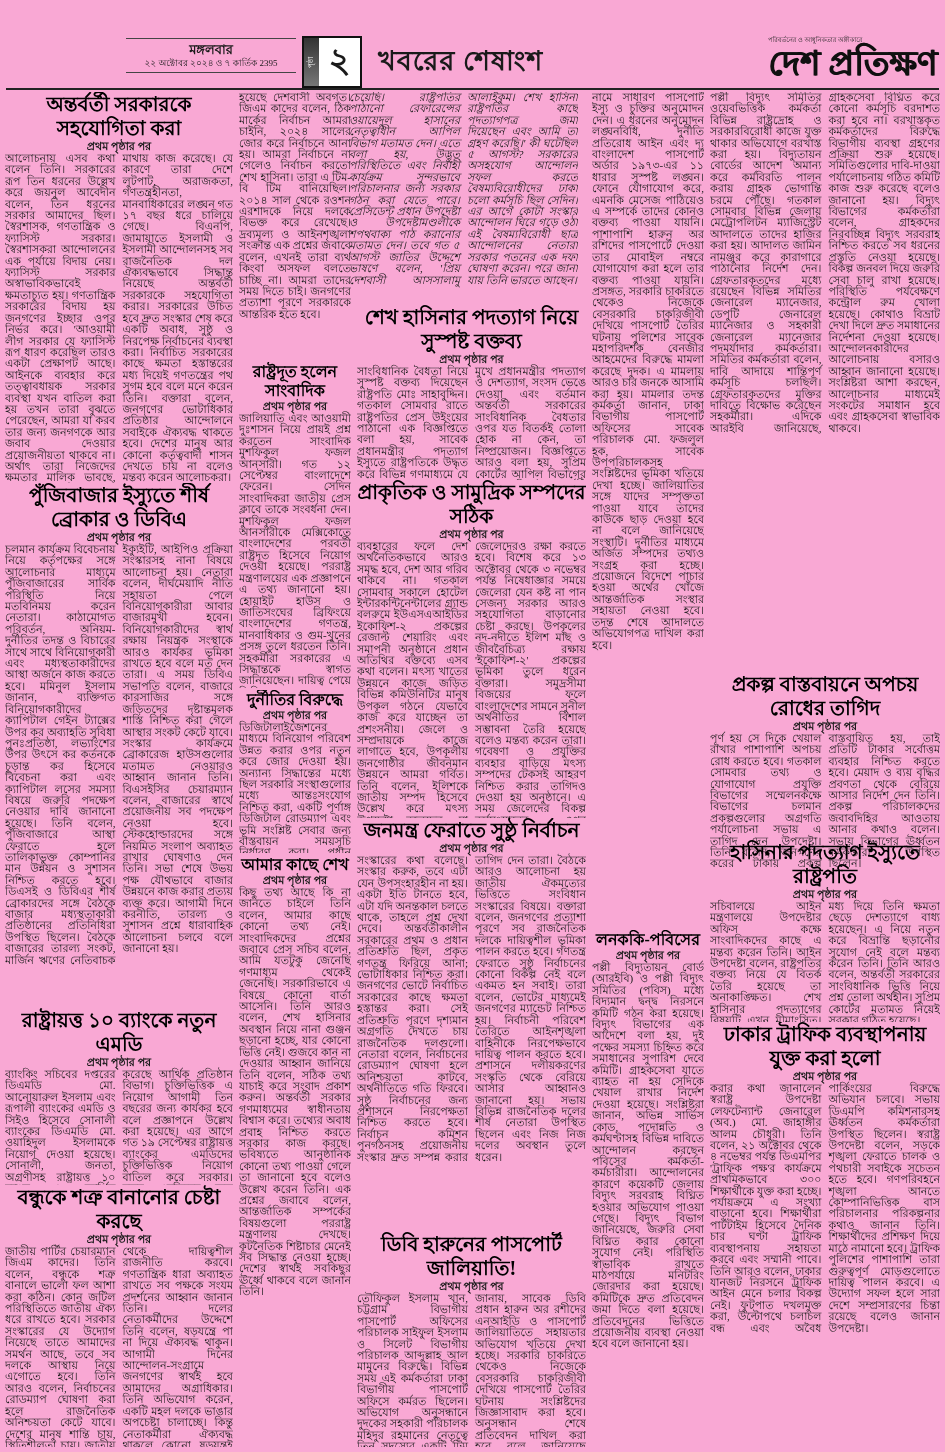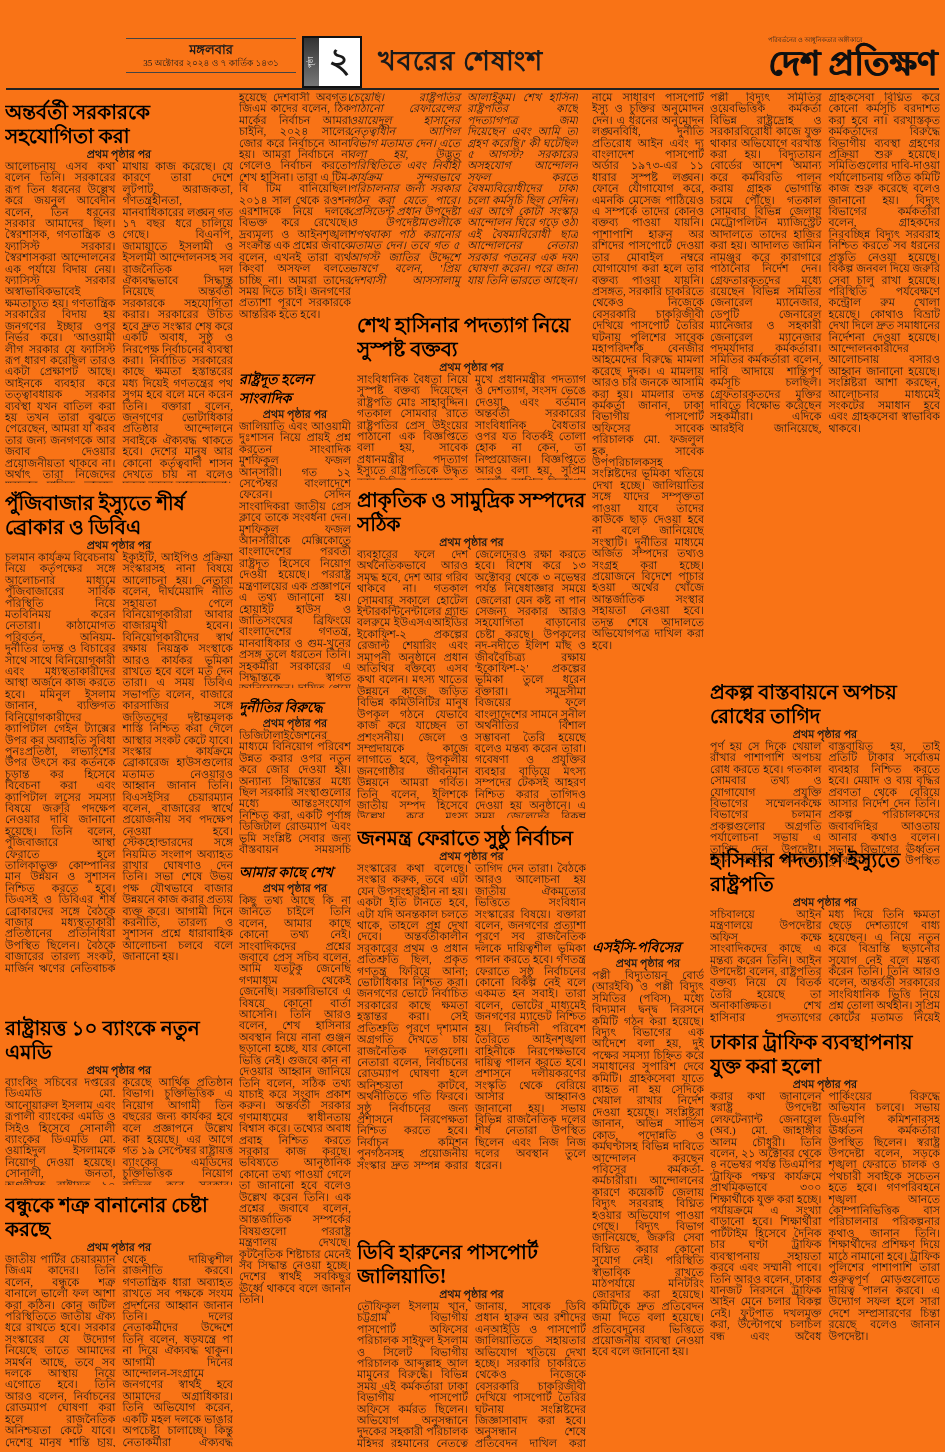--- a/index.html
+++ b/index.html
@@ -1,52 +1,52 @@
 <!DOCTYPE html>
 <html><head>
 <meta charset="utf-8">
 <style>
   html,body{margin:0;padding:0;background:#e8e8e4;}
-  .page{position:relative;width:945px;height:1452px;background:#f97316;margin:0 auto;
+  .page{position:relative;width:945px;height:1452px;background:#f9a8d4;margin:0 auto;
         font-family:"Liberation Serif","DejaVu Serif",serif;color:#1a1a1a;overflow:hidden;}
   
   .header{position:absolute;left:6px;top:36px;width:933px;height:52px;border-bottom:2px solid #222;}
   .dateblock{position:absolute;left:120px;top:2px;width:170px;text-align:center;
              border-top:1px solid #444;padding-top:3px;}
   .weekday{font-size:13px;font-weight:bold;line-height:15px;}
   .dateline{font-size:9px;line-height:12px;border-bottom:1px solid #444;padding-bottom:3px;}
   .pagebox{position:absolute;left:296px;top:0px;width:56px;height:48px;border:2px solid #111;
            display:flex;background:#fff;}
   .pagebox .strip{width:15px;background:linear-gradient(#777,#333);color:#fff;font-size:7px;
            writing-mode:vertical-rl;transform:rotate(180deg);text-align:center;line-height:15px;}
   .pagebox .num{flex:1;font-size:34px;font-weight:bold;text-align:center;line-height:46px;}
   .sectiontitle{position:absolute;left:372px;top:4px;font-size:27px;font-weight:bold;letter-spacing:1px;}
   .mastheadwrap{position:absolute;right:2px;top:0px;text-align:left;}
   .tagline{font-size:6.5px;line-height:8px;color:#222;}
   .masthead{font-size:34px;font-weight:bold;line-height:40px;color:#101010;
             text-shadow:1px 0 0 #101010;}
   
   .art{position:absolute;overflow:hidden;}
-  .art h2{margin:8px 0 1px 0;font-weight:bold;color:#000;}
+  .art h2{margin:0 0 1px 0;text-align:center;font-weight:bold;color:#000;}
   .h-lg h2{font-size:20px;line-height:24px;}
-  .h-md h2{font-size:14px;line-height:19px;font-style:italic;}
+  .h-md h2{font-size:16px;line-height:19px;}
   .cont{text-align:center;font-size:11px;line-height:10px;font-weight:bold;margin-bottom:2px;}
   .bodytxt{font-size:11px;line-height:11.4px;text-align:justify;word-break:break-word;}
   .twocol{column-count:2;column-gap:7px;}
   .plain{padding-top:0;}
 </style>
 </head>
 <body>
 
 <div class="page">
 
   <div class="header">
     <div class="dateblock">
       <div class="weekday">মঙ্গলবার</div>
-      <div class="dateline">35 অক্টোবর ২০২৪ ও ৭ কার্তিক ১৪৩১</div>
+      <div class="dateline">২২ অক্টোবর ২০২৪ ও ৭ কার্তিক 2395</div>
     </div>
     <div class="pagebox">
       <div class="strip">পৃষ্ঠা</div>
       <div class="num">২</div>
     </div>
     <div class="sectiontitle">খবরের শেষাংশ</div>
     <div class="mastheadwrap">
       <div class="tagline">পরিবর্তনের ও আধুনিকতার অঙ্গীকারে</div>
       <div class="masthead">দেশ প্রতিক্ষণ</div>
     </div>
@@ -124,21 +124,21 @@
     <h2>ডিবি হারুনের পাসপোর্ট জালিয়াতি!</h2>
     <div class="cont">প্রথম পৃষ্ঠার পর</div>
     <div class="bodytxt twocol">তৌফিকুল ইসলাম খান, চট্টগ্রাম বিভাগীয় পাসপোর্ট অফিসের পরিচালক সাইফুল ইসলাম ও সিলেট বিভাগীয় পরিচালক আব্দুল্লাহ আল মামুনের বিরুদ্ধে। বিভিন্ন সময় এই কর্মকর্তারা ঢাকা বিভাগীয় পাসপোর্ট অফিসে কর্মরত ছিলেন। অভিযোগ অনুসন্ধানে দুদকের সহকারী পরিচালক মহিদুর রহমানের নেতৃত্বে তিন সদস্যের একটি টিম গঠন করা হয়েছে। দুদক জানায়, সাবেক ডিবি প্রধান হারুন অর রশীদের এনআইডি ও পাসপোর্ট জালিয়াতিতে সহায়তার অভিযোগ খতিয়ে দেখা হচ্ছে। সরকারি চাকরিতে থেকেও নিজেকে বেসরকারি চাকরিজীবী দেখিয়ে পাসপোর্ট তৈরির ঘটনায় সংশ্লিষ্টদের জিজ্ঞাসাবাদ করা হবে। অনুসন্ধান শেষে প্রতিবেদন দাখিল করা হবে বলে জানিয়েছে কমিশন।</div>
   </div>
 
   <div class="art plain" style="left:592px;top:92px;width:112px;height:838px;">
     <div class="bodytxt">নামে সাধারণ পাসপোর্ট ইস্যু ও চুক্তির অনুমোদন দেন। এ ধরনের অনুমোদন লঙ্ঘনবিধি, দুর্নীতি প্রতিরোধ আইন এবং দ্য বাংলাদেশ পাসপোর্ট অর্ডার ১৯৭৩-এর ১১ ধারার সুস্পষ্ট লঙ্ঘন। ফোনে যোগাযোগ করে, এমনকি মেসেজ পাঠিয়েও এ সম্পর্কে তাদের কোনও বক্তব্য পাওয়া যায়নি। পাশাপাশি হারুন অর রশিদের পাসপোর্টে দেওয়া তার মোবাইল নম্বরে যোগাযোগ করা হলে তার বক্তব্য পাওয়া যায়নি। প্রসঙ্গত, সরকারি চাকরিতে থেকেও নিজেকে বেসরকারি চাকরিজীবী দেখিয়ে পাসপোর্ট তৈরির ঘটনায় পুলিশের সাবেক মহাপরিদর্শক বেনজীর আহমেদের বিরুদ্ধে মামলা করেছে দুদক। এ মামলায় আরও চার জনকে আসামি করা হয়। মামলার তদন্ত কর্মকর্তা জানান, ঢাকা বিভাগীয় পাসপোর্ট অফিসের সাবেক পরিচালক মো. ফজলুল হক, সাবেক উপপরিচালকসহ সংশ্লিষ্টদের ভূমিকা খতিয়ে দেখা হচ্ছে। জালিয়াতির সঙ্গে যাদের সম্পৃক্ততা পাওয়া যাবে তাদের কাউকে ছাড় দেওয়া হবে না বলে জানিয়েছে সংস্থাটি। দুর্নীতির মাধ্যমে অর্জিত সম্পদের তথ্যও সংগ্রহ করা হচ্ছে। প্রয়োজনে বিদেশে পাচার হওয়া অর্থের খোঁজে আন্তর্জাতিক সংস্থার সহায়তা নেওয়া হবে। তদন্ত শেষে আদালতে অভিযোগপত্র দাখিল করা হবে।</div>
   </div>
 
   <div class="art h-md" style="left:592px;top:930px;width:112px;height:517px;">
-    <h2>এসইসি-পবিসের</h2>
+    <h2>লনককি-পবিসের</h2>
     <div class="cont">প্রথম পৃষ্ঠার পর</div>
     <div class="bodytxt">পল্লী বিদ্যুতায়ন বোর্ড (আরইবি) ও পল্লী বিদ্যুৎ সমিতির (পবিস) মধ্যে বিদ্যমান দ্বন্দ্ব নিরসনে কমিটি গঠন করা হয়েছে। বিদ্যুৎ বিভাগের এক আদেশে বলা হয়, দুই পক্ষের সমস্যা চিহ্নিত করে সমাধানের সুপারিশ দেবে কমিটি। গ্রাহকসেবা যাতে ব্যাহত না হয় সেদিকে খেয়াল রাখার নির্দেশ দেওয়া হয়েছে। সংশ্লিষ্টরা জানান, অভিন্ন সার্ভিস কোড, পদোন্নতি ও কর্মঘণ্টাসহ বিভিন্ন দাবিতে আন্দোলন করছেন পবিসের কর্মকর্তা-কর্মচারীরা। আন্দোলনের কারণে কয়েকটি জেলায় বিদ্যুৎ সরবরাহ বিঘ্নিত হওয়ার অভিযোগ পাওয়া গেছে। বিদ্যুৎ বিভাগ জানিয়েছে, জরুরি সেবা বিঘ্নিত করার কোনো সুযোগ নেই। পরিস্থিতি স্বাভাবিক রাখতে মাঠপর্যায়ে মনিটরিং জোরদার করা হয়েছে। কমিটিকে দ্রুত প্রতিবেদন জমা দিতে বলা হয়েছে। প্রতিবেদনের ভিত্তিতে প্রয়োজনীয় ব্যবস্থা নেওয়া হবে বলে জানানো হয়।</div>
   </div>
 
   <div class="art plain" style="left:710px;top:92px;width:230px;height:553px;">
     <div class="bodytxt twocol">পল্লী বিদ্যুৎ সমিতির ওয়েবভিত্তিক কর্মকর্তা বিভিন্ন রাষ্ট্রদ্রোহ ও সরকারবিরোধী কাজে যুক্ত থাকার অভিযোগে বরখাস্ত করা হয়। বিদ্যুতায়ন বোর্ডের আদেশ অমান্য করে কর্মবিরতি পালন করায় গ্রাহক ভোগান্তি চরমে পৌঁছে। গতকাল সোমবার বিভিন্ন জেলায় মেট্রোপলিটন ম্যাজিস্ট্রেট আদালতে তাদের হাজির করা হয়। আদালত জামিন নামঞ্জুর করে কারাগারে পাঠানোর নির্দেশ দেন। গ্রেফতারকৃতদের মধ্যে রয়েছেন বিভিন্ন সমিতির জেনারেল ম্যানেজার, ডেপুটি জেনারেল ম্যানেজার ও সহকারী জেনারেল ম্যানেজার পদমর্যাদার কর্মকর্তারা। সমিতির কর্মকর্তারা বলেন, দাবি আদায়ে শান্তিপূর্ণ কর্মসূচি চলছিল। গ্রেফতারকৃতদের মুক্তির দাবিতে বিক্ষোভ করেছেন সহকর্মীরা। এদিকে আরইবি জানিয়েছে, গ্রাহকসেবা বিঘ্নিত করে কোনো কর্মসূচি বরদাশত করা হবে না। বরখাস্তকৃত কর্মকর্তাদের বিরুদ্ধে বিভাগীয় ব্যবস্থা গ্রহণের প্রক্রিয়া শুরু হয়েছে। সমিতিগুলোর দাবি-দাওয়া পর্যালোচনায় গঠিত কমিটি কাজ শুরু করেছে বলেও জানানো হয়। বিদ্যুৎ বিভাগের কর্মকর্তারা বলেন, গ্রাহকদের নিরবচ্ছিন্ন বিদ্যুৎ সরবরাহ নিশ্চিত করতে সব ধরনের প্রস্তুতি নেওয়া হয়েছে। বিকল্প জনবল দিয়ে জরুরি সেবা চালু রাখা হয়েছে। পরিস্থিতি পর্যবেক্ষণে কন্ট্রোল রুম খোলা হয়েছে। কোথাও বিভ্রাট দেখা দিলে দ্রুত সমাধানের নির্দেশনা দেওয়া হয়েছে। আন্দোলনকারীদের আলোচনায় বসারও আহ্বান জানানো হয়েছে। সংশ্লিষ্টরা আশা করছেন, আলোচনার মাধ্যমেই সংকটের সমাধান হবে এবং গ্রাহকসেবা স্বাভাবিক থাকবে।</div>
   </div>
 
   <div class="art h-lg" style="left:710px;top:672px;width:230px;height:195px;">
     <h2>প্রকল্প বাস্তবায়নে অপচয় রোধের তাগিদ</h2>

